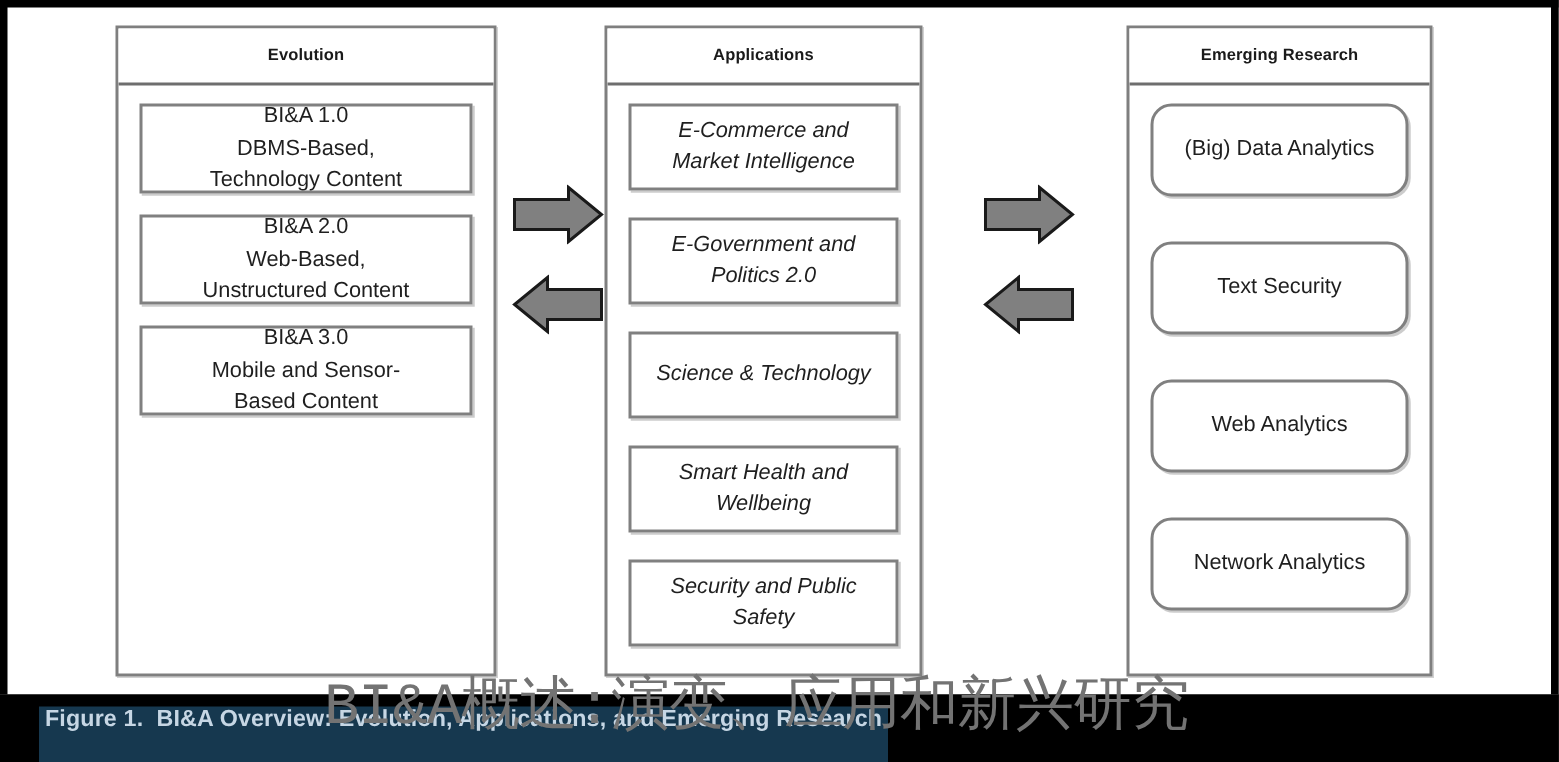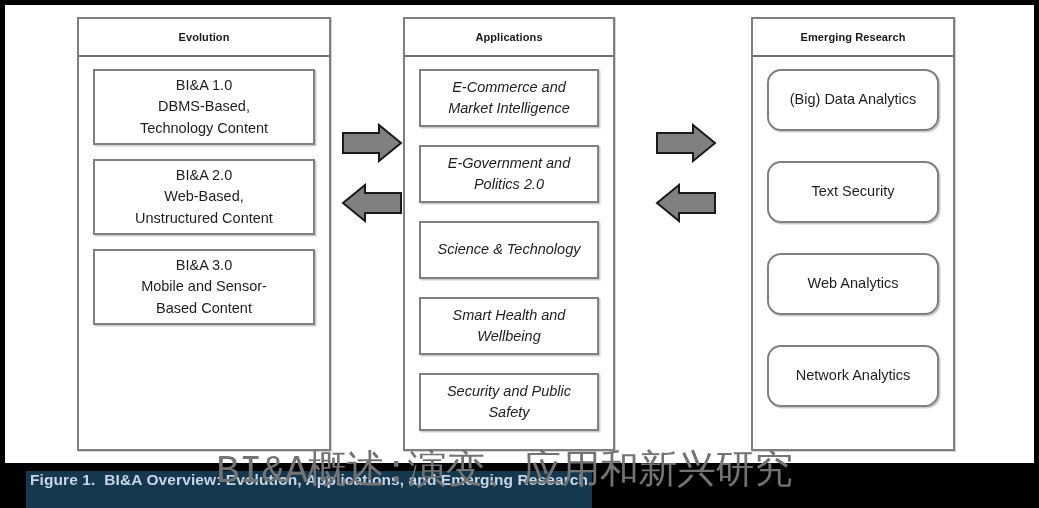--- a/index.html
+++ b/index.html
@@ -84,21 +84,21 @@
     margin-bottom: 14px;
   }
   .item-text {
     font-size: 14.5px;
     line-height: 1.45;
     color: #1f1f1f;
     padding: 0 6px;
   }
 
   
-  #column-evolution .item-box  { height: 76px; }
+  #column-evolution .item-box  { height: 60px; }
   
   #column-applications .item-box { height: 58px; margin-bottom: 18px; font-style: italic; }
   
   #column-emerging .item-box { height: 62px; margin-bottom: 30px; border-radius: 14px; }
 
   
   .arrow-group {
     position: absolute;
     width: 72px;
     height: 110px;

